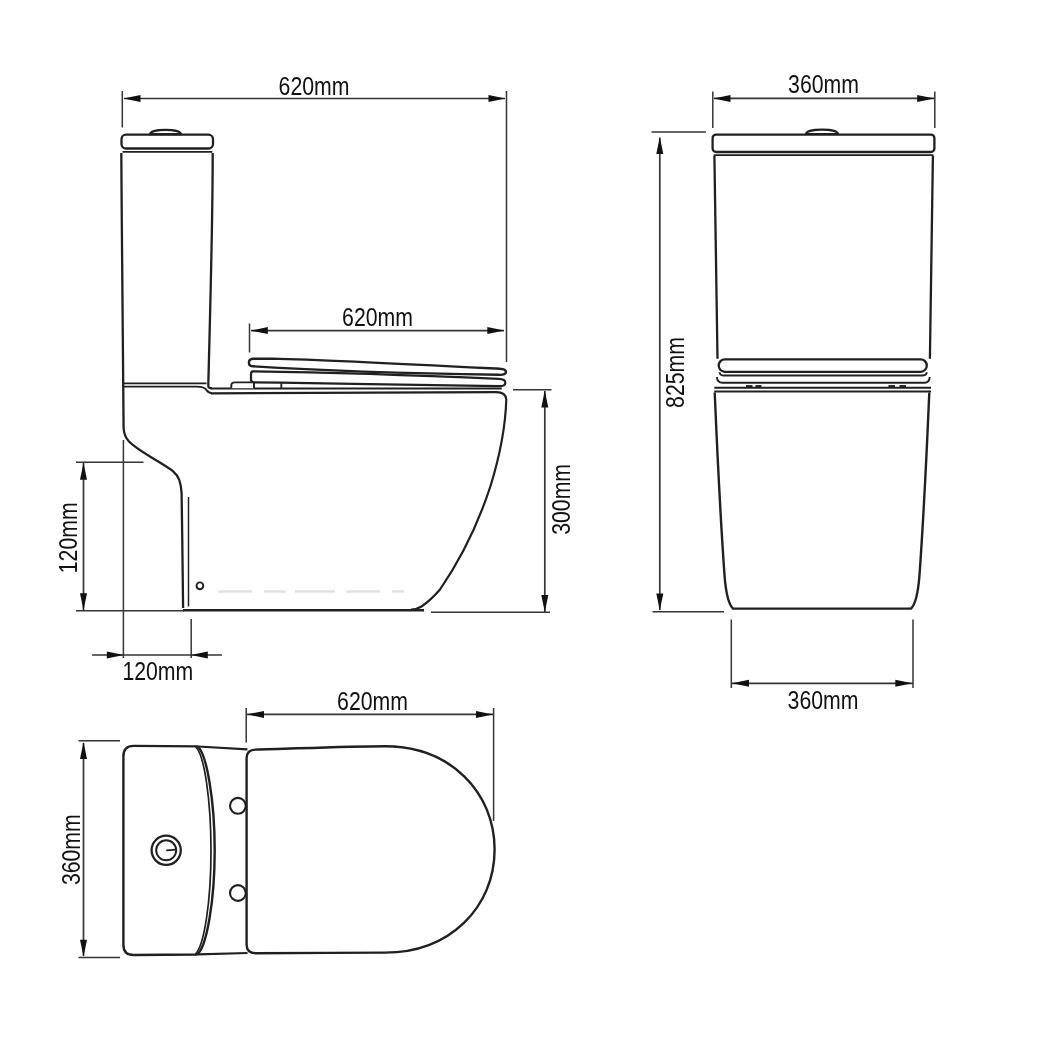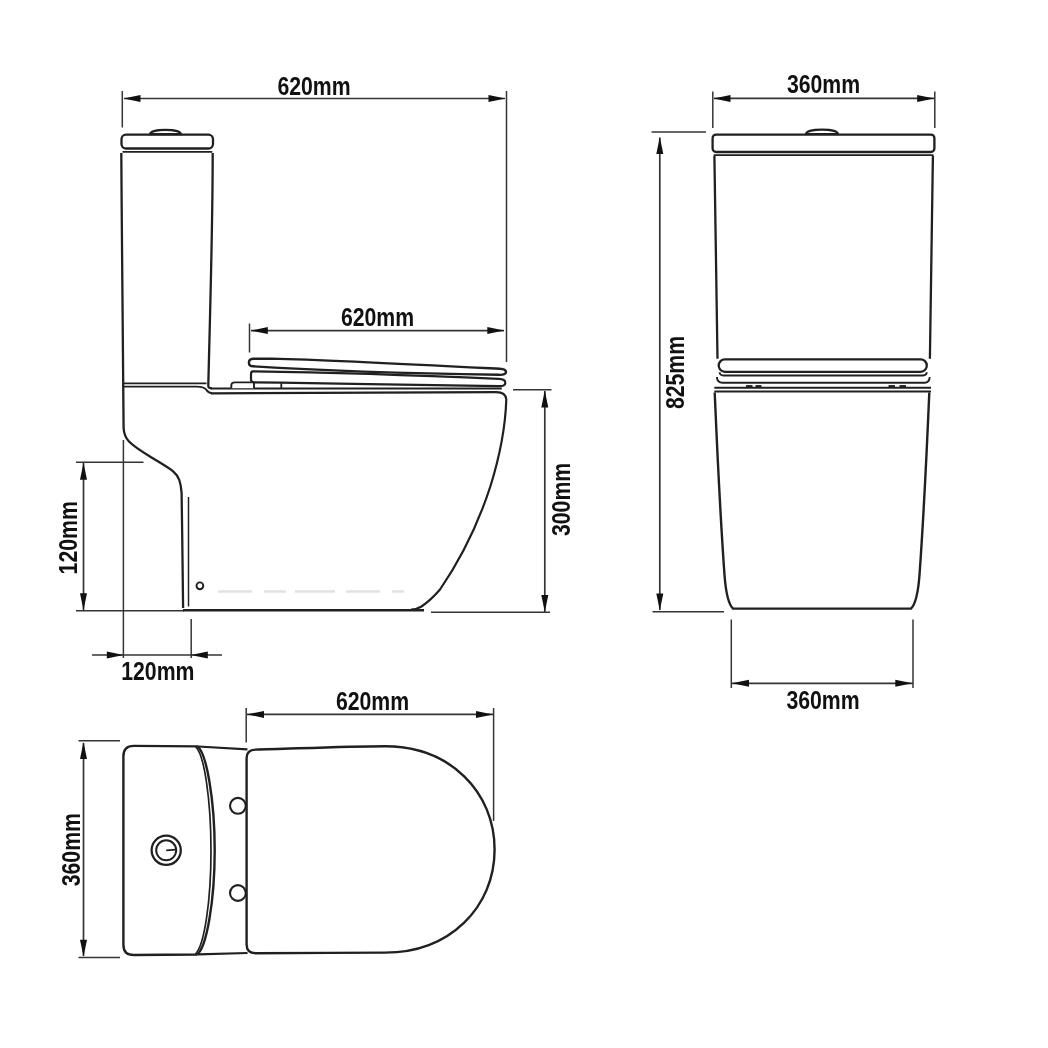--- a/index.html
+++ b/index.html
@@ -1,16 +1,16 @@
 <!DOCTYPE html>
 <html><head>
 <meta charset="utf-8">
 <style>
   html,body{margin:0;padding:0;background:#ffffff;}
-  .wrap{width:1048px;height:1048px;background:#ffffff;position:relative;font-weight:bold;}
+  .wrap{width:1048px;height:1048px;background:#ffffff;position:relative;}
   text{font-family:"Liberation Sans",sans-serif;fill:#111111;}
 </style>
 </head>
 <body>
 
 <div class="wrap">
 <svg width="1048" height="1048" viewBox="0 0 1048 1048">
 
 <rect x="0" y="0" width="1048" height="1048" fill="#ffffff"></rect>
 <g id="sideview">

